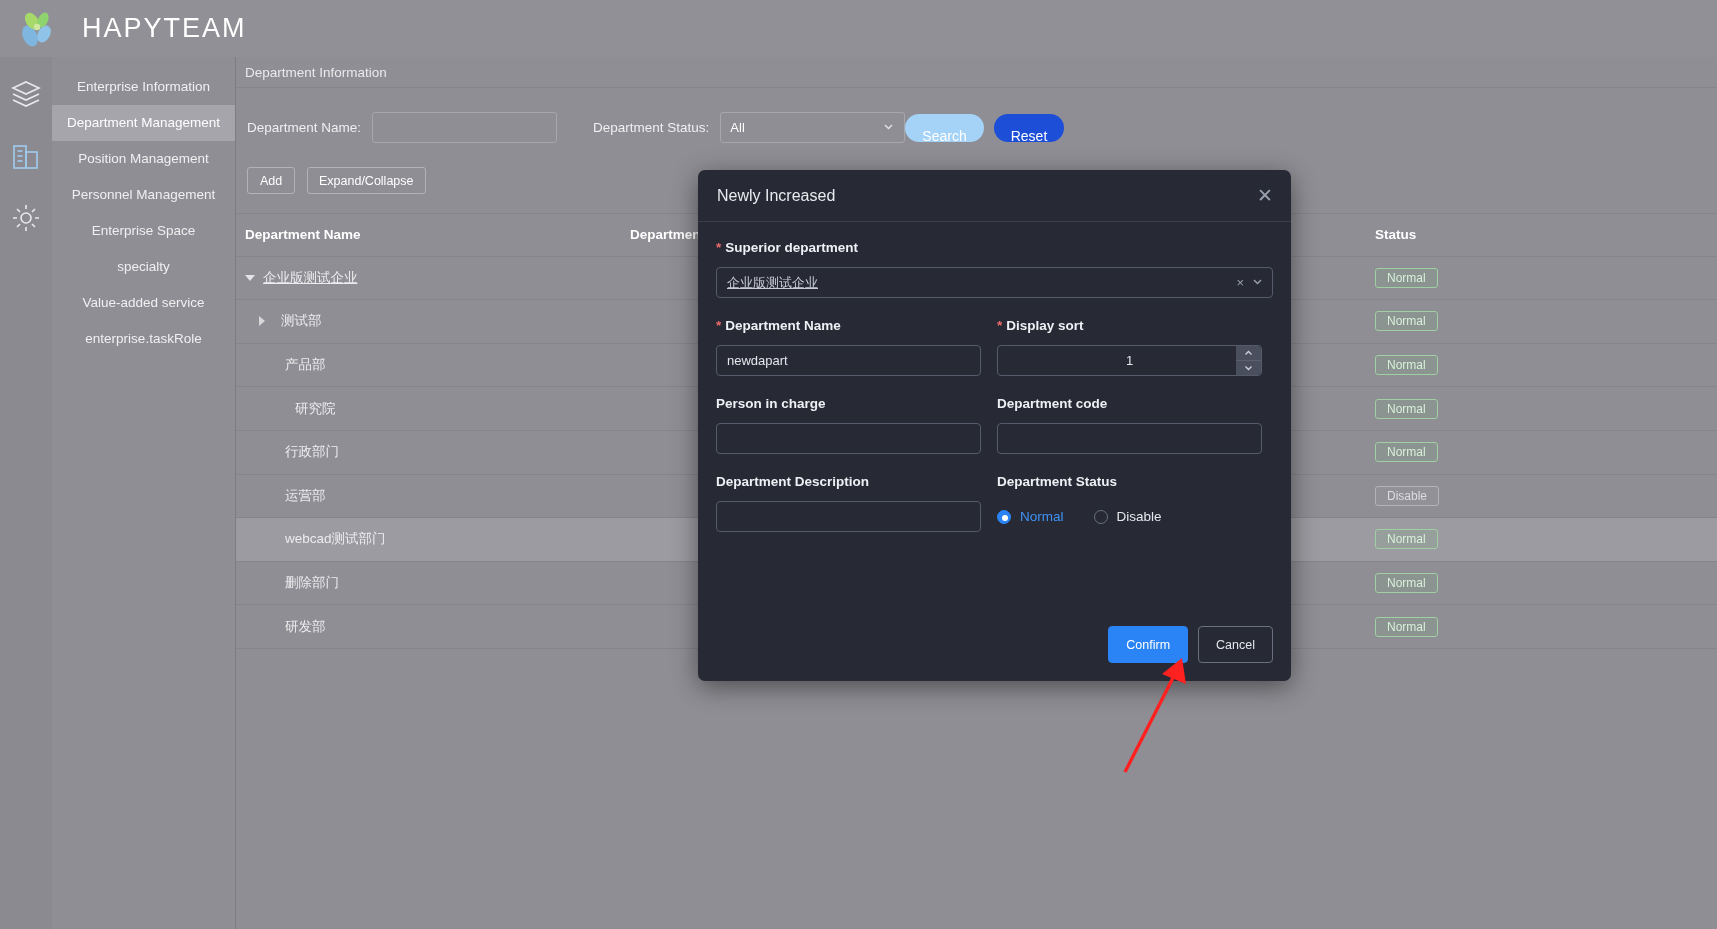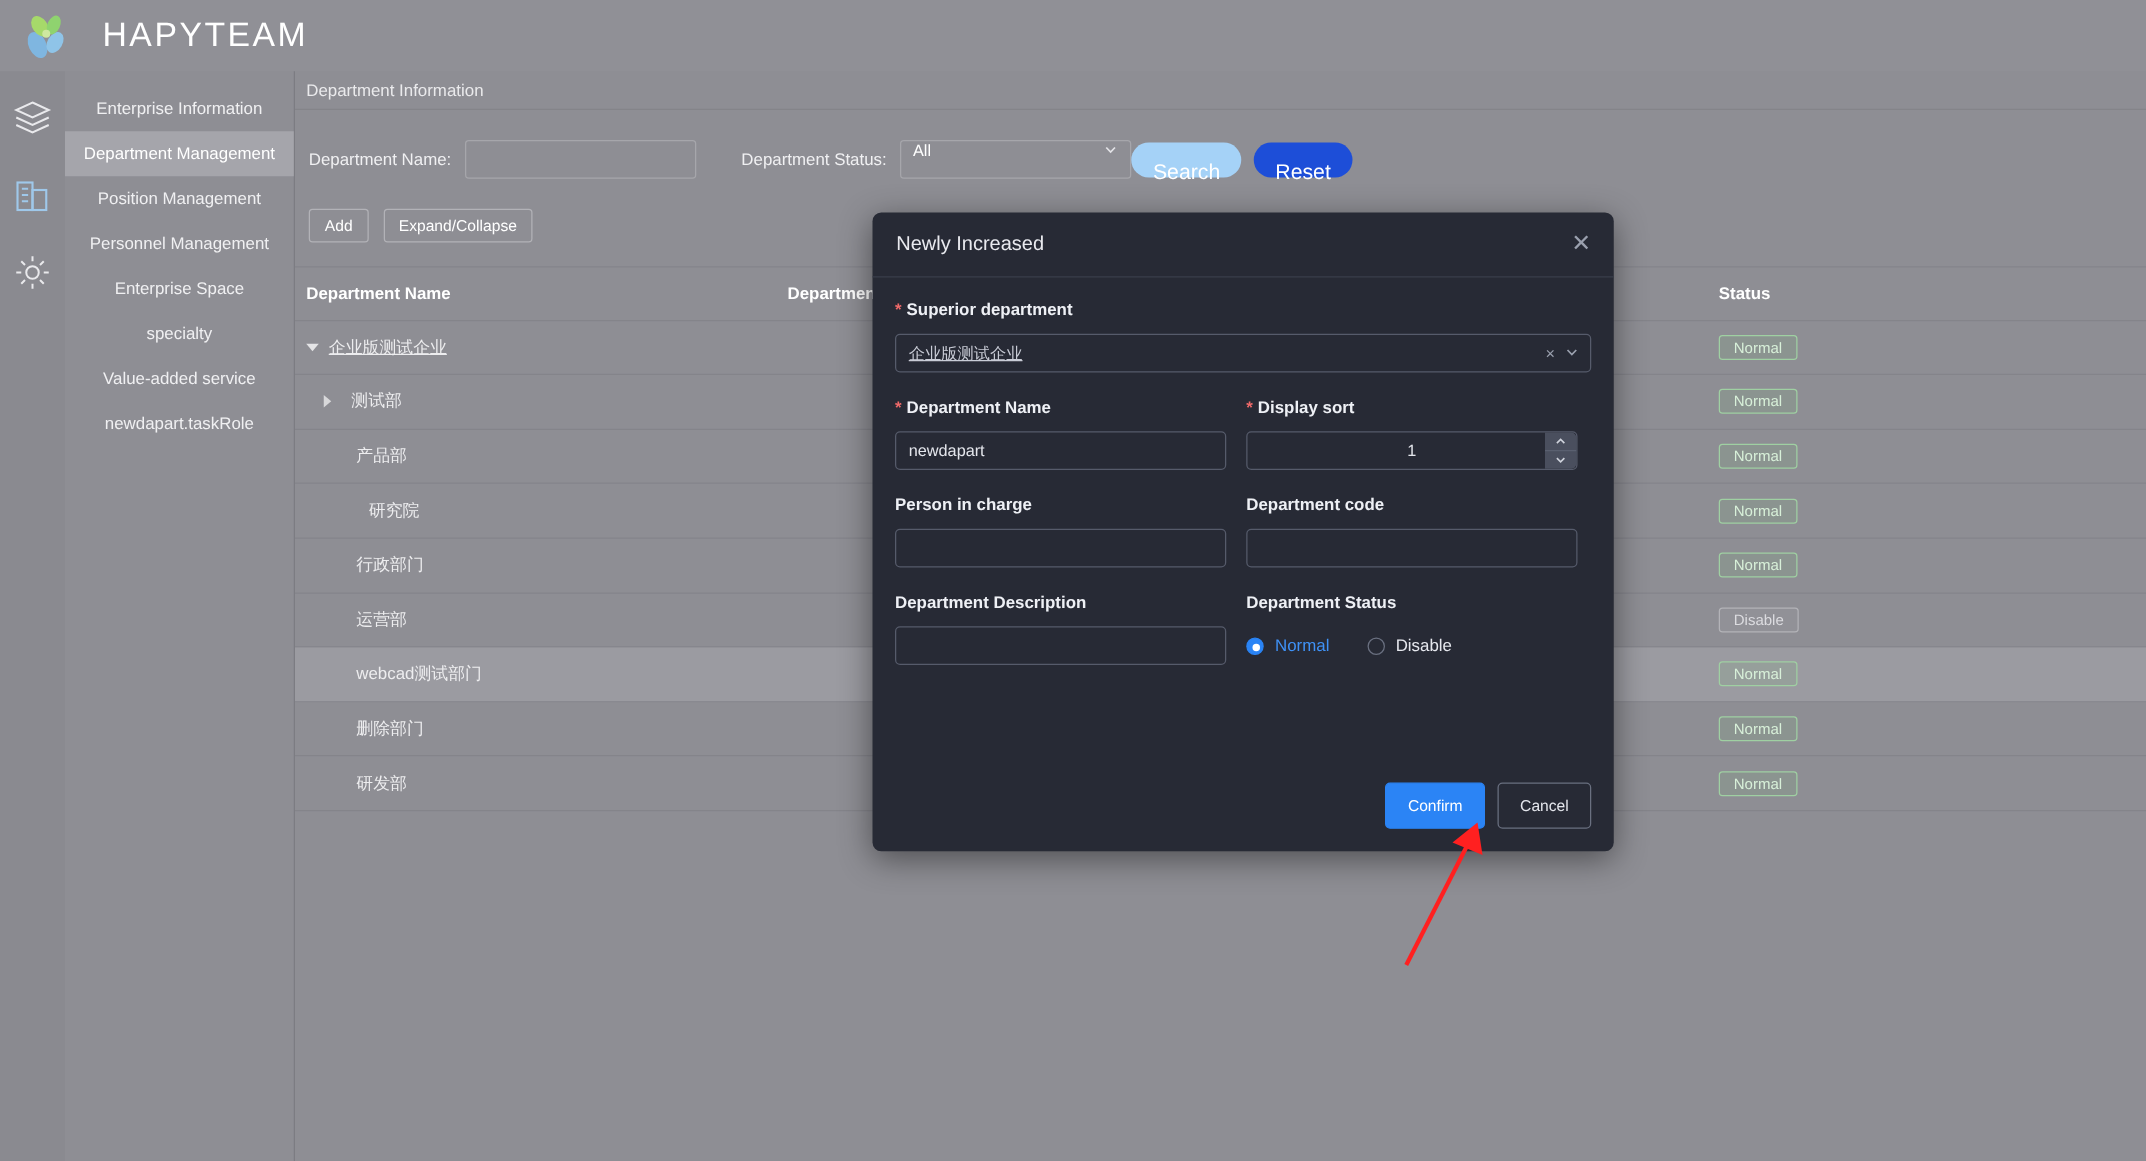--- a/index.html
+++ b/index.html
@@ -71,26 +71,26 @@
     background:transparent;
     border:1px solid #a6a6ab; border-radius:3px;
     color:#ffffff; font-size:13px; padding:0 9px;
     outline:none; font-family:"Liberation Sans", sans-serif;
   }
   .fselect{
     width:185px; height:31px;
     background:transparent;
     border:1px solid #a6a6ab; border-radius:3px;
     color:#ffffff; font-size:13px; padding:0 9px;
-    display:flex; justify-content:space-between;
+    display:flex; align-items:center; justify-content:space-between;
     cursor:pointer;
   }
   .pillbtn{
     height:27px; border-radius:14px; border:none;
-    font-size:17px; padding:14px 17px; cursor:pointer;
+    font-size:14px; padding:14px 17px; cursor:pointer;
     font-family:"Liberation Sans", sans-serif;
     color:#ffffff;
   }
   #searchbtn{ background:#a5d2f7; }
   #resetbtn{ background:#1d4ed8; }
 
   
   #actionrow{ padding-left:11px; display:flex; gap:12px; }
   .boxbtn{
     height:27px; min-width:48px;
@@ -238,21 +238,21 @@
 </div>
 
 <div id="navmenu">
     <div class="navitem"><span>Enterprise Information</span></div>
     <div class="navitem active"><span>Department Management</span></div>
     <div class="navitem"><span>Position Management</span></div>
     <div class="navitem"><span>Personnel Management</span></div>
     <div class="navitem"><span>Enterprise Space</span></div>
     <div class="navitem"><span>specialty</span></div>
     <div class="navitem"><span>Value-added service</span></div>
-    <div class="navitem"><span>newdapart.taskRole</span></div>
+    <div class="navitem"><span>enterprise.taskRole</span></div>
   </div>
 
 <div id="main">
   <div id="pageheader">Department Information</div>
 
   <div id="filterbar">
     <span class="flabel">Department Name:</span>
     <input class="finput" id="deptNameInput" value="" style="">
     <span class="flabel" style="margin-left:36px;">Department Status:</span>
     <div class="fselect">

